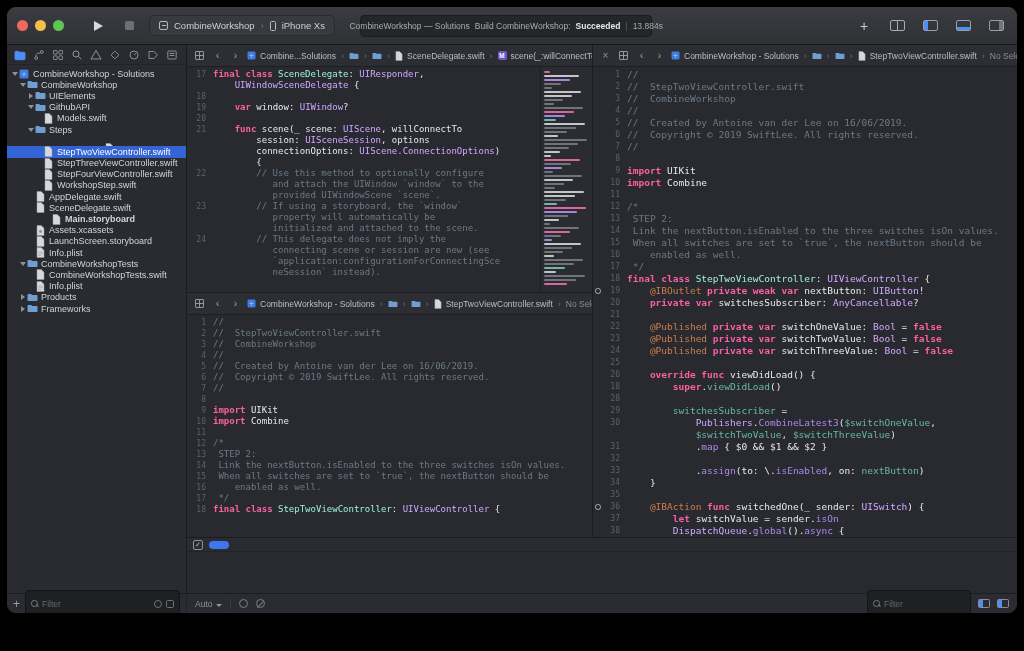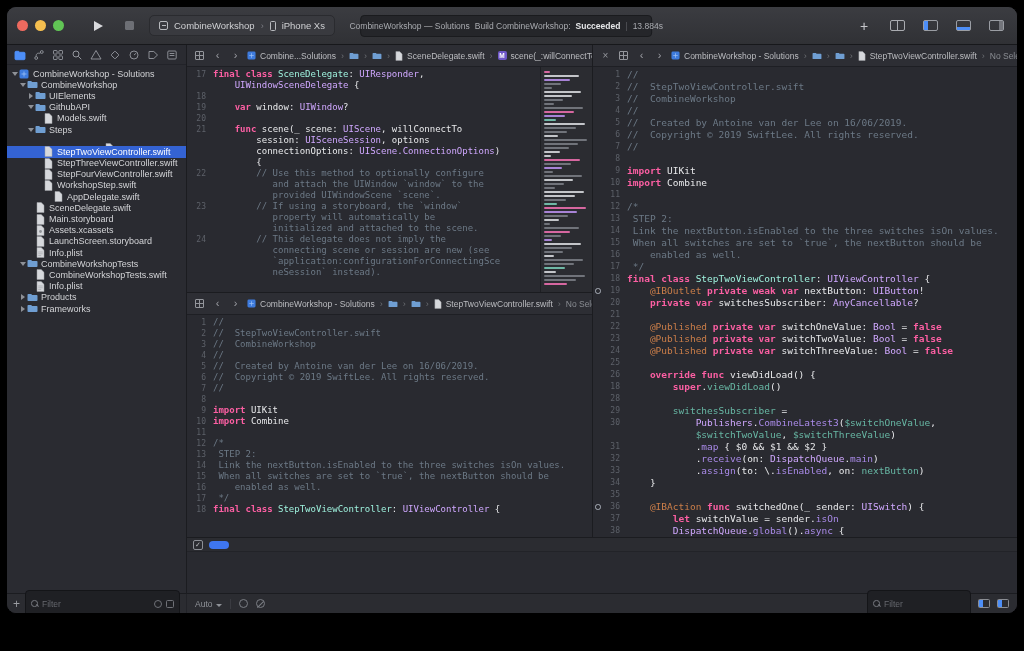--- a/index.html
+++ b/index.html
@@ -321,39 +321,39 @@
             </div>
             <div class="tree-row" style="padding-left: 28px;">
               <span class="tri"></span>
               <span class="t-ico">
                 <svg width="9" height="11" viewBox="0 0 9 11">
                   <path d="M1 .5h4.2L8 3.3V10.5H1z" fill="#d6d8dc" stroke="#9fa1a6" stroke-width=".5"></path>
                 </svg>
               </span>
               <span class="lbl">WorkshopStep.swift</span>
             </div>
-            <div class="tree-row" style="padding-left: 20px; margin-left: 18px;">
+            <div class="tree-row" style="padding-left: 20px;">
               <span class="tri"></span>
               <span class="t-ico">
                 <svg width="9" height="11" viewBox="0 0 9 11">
                   <path d="M1 .5h4.2L8 3.3V10.5H1z" fill="#d6d8dc" stroke="#9fa1a6" stroke-width=".5"></path>
                 </svg>
               </span>
               <span class="lbl">AppDelegate.swift</span>
             </div>
             <div class="tree-row" style="padding-left: 20px;">
               <span class="tri"></span>
               <span class="t-ico">
                 <svg width="9" height="11" viewBox="0 0 9 11">
                   <path d="M1 .5h4.2L8 3.3V10.5H1z" fill="#d6d8dc" stroke="#9fa1a6" stroke-width=".5"></path>
                 </svg>
               </span>
               <span class="lbl">SceneDelegate.swift</span>
             </div>
-            <div class="tree-row" style="padding-left: 20px;">
+            <div class="tree-row" style="padding-left: 36px; font-weight: bold;">
               <span class="tri"></span>
               <span class="t-ico">
                 <svg width="9" height="11" viewBox="0 0 9 11">
                   <path d="M1 .5h4.2L8 3.3V10.5H1z" fill="#d6d8dc" stroke="#9fa1a6" stroke-width=".5"></path>
                 </svg>
               </span>
               <span class="lbl">Main.storyboard</span>
             </div>
             <div class="tree-row" style="padding-left: 20px;">
               <span class="tri"></span>
@@ -714,21 +714,21 @@
                   <div class="code-row"><span class="gut">23</span><span class="codetext"><span class="tk-w">    </span><span class="tk-a">@Published</span><span class="tk-w"> </span><span class="tk-k">private var</span><span class="tk-w"> switchTwoValue: </span><span class="tk-to">Bool</span><span class="tk-w"> = </span><span class="tk-k">false</span></span></div>
                   <div class="code-row"><span class="gut">24</span><span class="codetext"><span class="tk-w">    </span><span class="tk-a">@Published</span><span class="tk-w"> </span><span class="tk-k">private var</span><span class="tk-w"> switchThreeValue: </span><span class="tk-to">Bool</span><span class="tk-w"> = </span><span class="tk-k">false</span></span></div>
                   <div class="code-row"><span class="gut">25</span><span class="codetext"></span></div>
                   <div class="code-row"><span class="gut">26</span><span class="codetext"><span class="tk-w">    </span><span class="tk-k">override func</span><span class="tk-w"> viewDidLoad() {</span></span></div>
                   <div class="code-row"><span class="gut">18</span><span class="codetext"><span class="tk-w">        </span><span class="tk-k">super</span><span class="tk-w">.</span><span class="tk-mp">viewDidLoad</span><span class="tk-w">()</span></span></div>
                   <div class="code-row"><span class="gut">28</span><span class="codetext"></span></div>
                   <div class="code-row"><span class="gut">29</span><span class="codetext"><span class="tk-w">        </span><span class="tk-mp">switchesSubscriber</span><span class="tk-w"> =</span></span></div>
                   <div class="code-row"><span class="gut">30</span><span class="codetext"><span class="tk-w">            </span><span class="tk-to">Publishers</span><span class="tk-w">.</span><span class="tk-mo">CombineLatest3</span><span class="tk-w">(</span><span class="tk-mp">$switchOneValue</span><span class="tk-w">,</span></span></div>
                   <div class="code-row"><span class="gut"></span><span class="codetext"><span class="tk-w">            </span><span class="tk-mp">$switchTwoValue</span><span class="tk-w">, </span><span class="tk-mp">$switchThreeValue</span><span class="tk-w">)</span></span></div>
                   <div class="code-row"><span class="gut">31</span><span class="codetext"><span class="tk-w">            .</span><span class="tk-mo">map</span><span class="tk-w"> { $0 &amp;&amp; $1 &amp;&amp; $2 }</span></span></div>
-                  <div class="code-row"><span class="gut">32</span><span class="codetext"><span class="tk-w">            .</span><span class="tk-mo">receive</span><span class="tk-w">(on: </span><span class="tk-to">DispatchQueue</span><span class="tk-w">.</span><span class="tk-mo">main</span><span class="tk-w">)</span></span></div>
+                  <div class="code-row"><span class="gut">32</span></div>
                   <div class="code-row"><span class="gut">33</span><span class="codetext"><span class="tk-w">            .</span><span class="tk-mo">assign</span><span class="tk-w">(to: \.</span><span class="tk-mo">isEnabled</span><span class="tk-w">, on: </span><span class="tk-mp">nextButton</span><span class="tk-w">)</span></span></div>
                   <div class="code-row"><span class="gut">34</span><span class="codetext"><span class="tk-w">    }</span></span></div>
                   <div class="code-row"><span class="gut">35</span><span class="codetext"></span></div>
                   <div class="code-row"><span class="gut"><span class="gmark"></span>36</span><span class="codetext"><span class="tk-w">    </span><span class="tk-a">@IBAction</span><span class="tk-w"> </span><span class="tk-k">func</span><span class="tk-w"> switchedOne(_ sender: </span><span class="tk-to">UISwitch</span><span class="tk-w">) {</span></span></div>
                   <div class="code-row"><span class="gut">37</span><span class="codetext"><span class="tk-w">        </span><span class="tk-k">let</span><span class="tk-w"> switchValue = sender.</span><span class="tk-mo">isOn</span></span></div>
                   <div class="code-row"><span class="gut">38</span><span class="codetext"><span class="tk-w">        </span><span class="tk-to">DispatchQueue</span><span class="tk-w">.</span><span class="tk-mo">global</span><span class="tk-w">().</span><span class="tk-mo">async</span><span class="tk-w"> {</span></span></div>
                 </div>
             </div>
           </section>
         </div>

